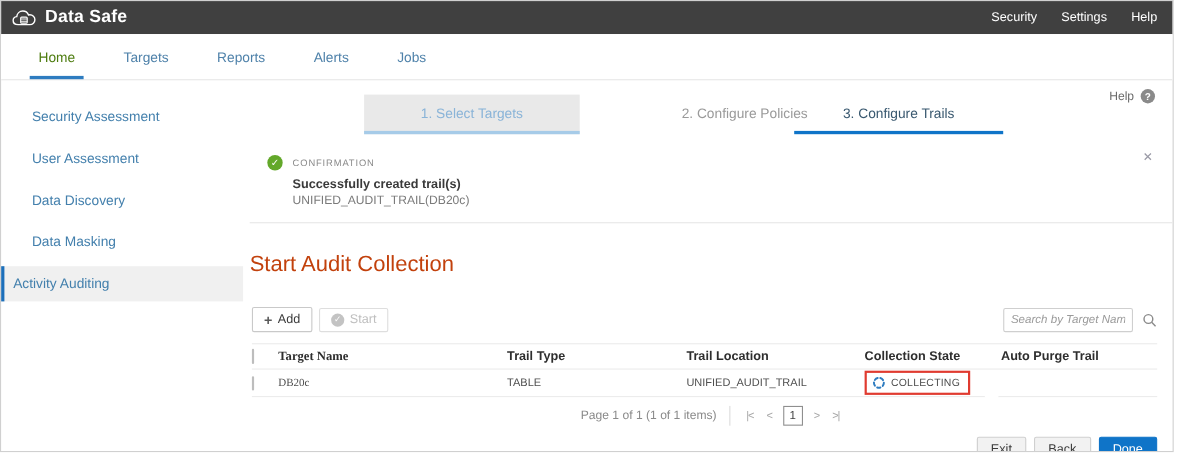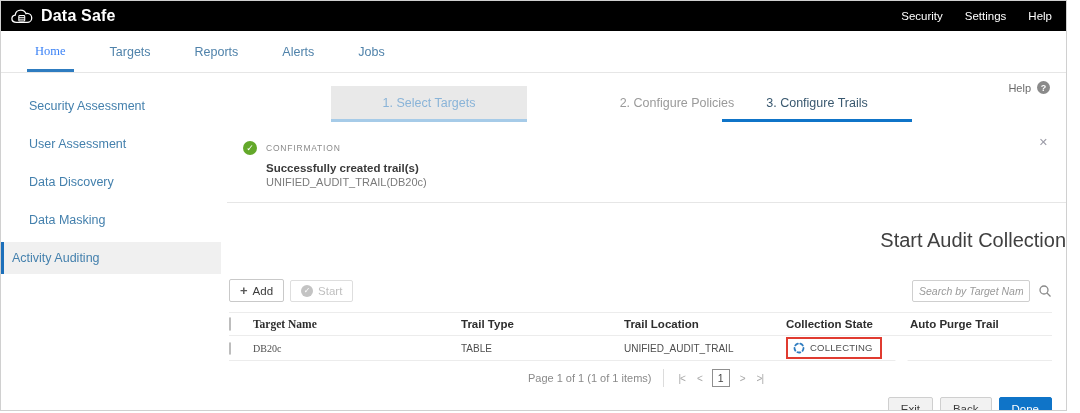--- a/index.html
+++ b/index.html
@@ -3,34 +3,34 @@
 <meta charset="utf-8">
 <style>
   * { margin:0; padding:0; box-sizing:border-box; }
   html,body { background:#ffffff; font-family:"Liberation Sans", sans-serif; }
   body { width:1080px; height:413px; overflow:hidden; }
 
   .app-window { position:absolute; left:0; top:0; width:1067px; height:411px;
     border:1px solid #d0d0d0; background:#fff; overflow:hidden; }
 
   
-  .topbar { height:30px; background:#000000; display:flex; align-items:center;
+  .topbar { height:30px; background:#404040; display:flex; align-items:center;
     justify-content:space-between; padding:0 14px 0 10px; }
   .brand { display:flex; align-items:center; gap:8px; color:#fff; }
   .brand-title { font-size:16px; font-weight:700; letter-spacing:0.2px; }
   .cloud-icon { width:22px; height:16px; display:block; }
   .topbar-links { display:flex; gap:22px; }
   .topbar-link { color:#ffffff; font-size:11.5px; cursor:pointer; }
 
   
   .tabbar { height:42px; border-bottom:1px solid #e6e6e6; display:flex;
     align-items:stretch; padding-left:30px; gap:36px; background:#fff; }
   .tab { display:flex; align-items:center; font-size:12.5px; color:#4f82aa;
     cursor:pointer; position:relative; padding:0 4px; }
-  .tab.active { color:#3b82f6;font-family:Liberation Serif, serif; }
+  .tab.active { color:#4d7c0f; }
   .tab.active::after { content:""; position:absolute; left:-4px; right:-4px;
     bottom:0; height:3px; background:#2e7cc0; }
 
   
   .page-body { display:flex; height:339px; }
   .sidebar { width:220px; flex:0 0 220px; padding-top:14px; }
   .side-item { height:38px; display:flex; align-items:center; padding-left:25px;
     font-size:12.5px; color:#4480ad; cursor:pointer; border-left:3px solid transparent; }
   .side-item.active { background:#f0f0f0; border-left:3px solid #1c6fba; height:32px;
     margin-top:3px;padding-left:8px; }
@@ -59,21 +59,21 @@
   .conf-flex { display:flex; gap:9px; }
   .check-circle { width:14px; height:14px; border-radius:50%; background:#63a82a; color:#fff;
     font-size:9px; display:flex; align-items:center; justify-content:center; margin-top:1px; }
   .conf-kind { font-size:8.5px; color:#8a8a8a; letter-spacing:0.8px; margin-top:3px; }
   .conf-title { font-size:11.5px; font-weight:700; color:#3a3a3a; margin-top:9px; }
   .conf-detail { font-size:11px; color:#7b7b7b; margin-top:2px; }
   .conf-close { position:absolute; top:6px; right:18px; background:none; border:none;
     color:#9a9aa6; font-size:11px; cursor:pointer; }
 
   
-  .page-title { text-align:right; font-size:20px; font-weight:400; color:#404040;
+  .page-title { text-align:left; font-size:20px; font-weight:400; color:#c2410c;
     margin-top:26px; }
 
   
   .toolbar { display:flex; align-items:center; margin-top:27px; padding:0 14px 0 2px; }
   .btn { font-family:inherit; display:inline-flex; align-items:center; gap:5px;
     font-size:11.5px; border:1px solid #c9c9c9; background:#fff; color:#3c3c3c;
     border-radius:2px; padding:4px 10px; cursor:pointer; }
   .btn + .btn { margin-left:6px; }
   .plus-icon { font-size:13px; font-weight:700; color:#5a5a5a; line-height:1; }
   .btn.disabled { color:#bfbfbf; border-color:#dedede; cursor:default; }
@@ -92,21 +92,21 @@
     font-size:11.5px; font-weight:700; color:#2e2e2e; }
   .t-data { height:25px; border-bottom:1px solid #ececec; font-size:10px; color:#4e4e4e; }
   .col-check { width:24px; }
   .col-target { width:208px;font-family:Liberation Serif, serif; }
   .col-type { width:163px; }
   .col-loc { width:162px; }
   .col-state { width:124px; }
   .col-purge { flex:1; }
   .checkbox { width:12px; height:12px; border:1px solid #bdbdbd; border-radius:2px;
     background:#fff; cursor:pointer; }
-  .state-chip { display:inline-flex; gap:5px; border:2px solid #e03b30;
+  .state-chip { display:inline-flex; align-items:center; gap:5px; border:2px solid #e03b30;
     padding:3px 7px 3px 5px; }
   .spinner-icon { width:12px; height:12px; }
   .state-text { font-size:9.5px; color:#4e4e4e; letter-spacing:0.2px; }
   .toggle { width:31px; height:17px; border-radius:9px; background:#0f74c8; position:relative;
     cursor:pointer; }
   .toggle .knob { position:absolute; right:1px; top:1px; width:15px; height:15px;
     border-radius:50%; background:#fff; }
 
   
   .pagination { display:flex; align-items:center; justify-content:center; gap:8px;

